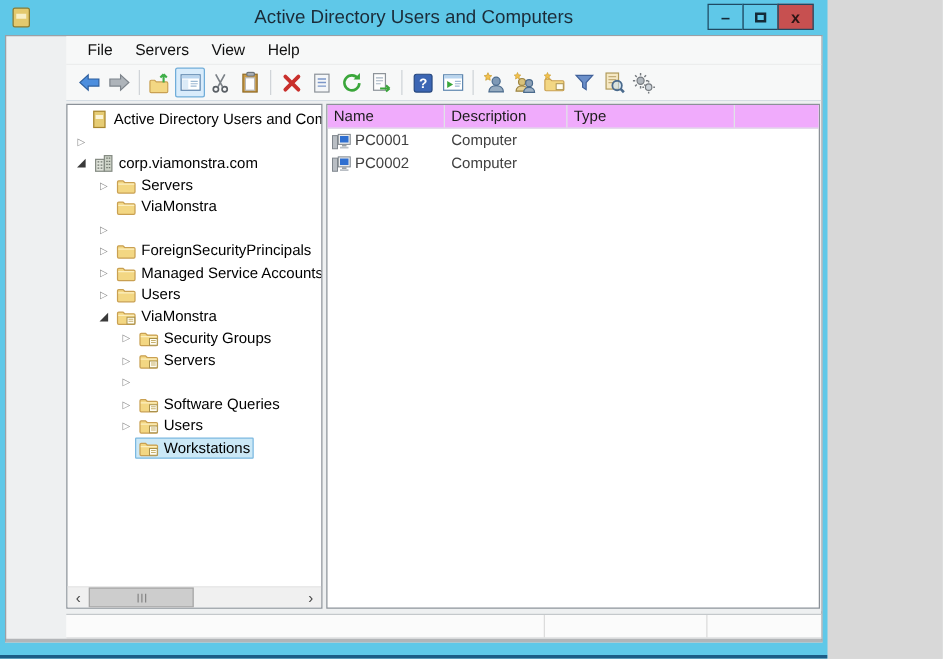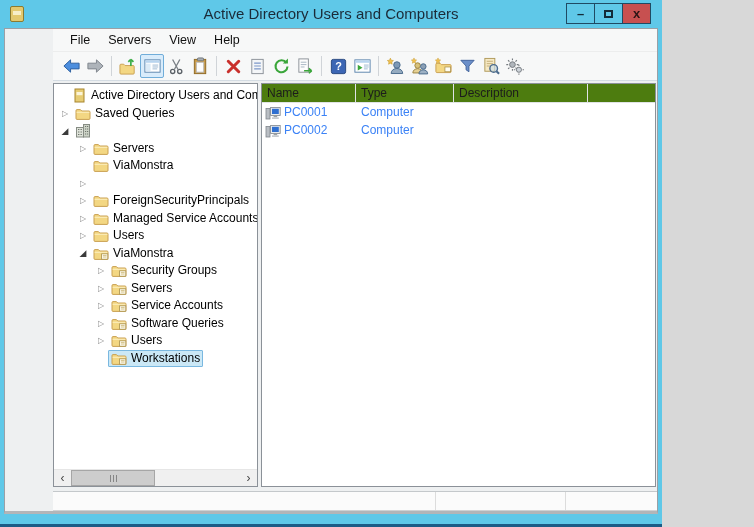--- a/index.html
+++ b/index.html
@@ -54,26 +54,26 @@
   .scroll-btn{width:17px;flex:0 0 17px;display:flex;align-items:center;justify-content:center;
     color:#474747;font-size:12px;line-height:1;}
   .scroll-track{flex:1;position:relative;}
   .scroll-thumb{position:absolute;left:0;top:0;bottom:0;width:84px;background:#cdcdcd;
     border:1px solid #a6a6a6;display:flex;align-items:center;justify-content:center;gap:2px;}
   .grip{width:1px;height:7px;background:#868686;}
 
   .right-pane{position:absolute;left:208px;right:1px;top:2px;bottom:2px;background:#fff;
     border:1px solid #8b9198;display:flex;flex-direction:column;overflow:hidden;}
   .list-header{display:grid;grid-template-columns:94px 98px 134px 1fr;height:19px;flex:0 0 19px;
-    border-bottom:1px solid #e0e3e6;background:#4d7c0f;}
+    border-bottom:1px solid #e0e3e6;background:#f0abfc;}
   .hcell{display:flex;align-items:center;padding-left:5px;font-size:12px;color:#1c1c1c;
     border-right:1px solid #e0e3e6;}
   .hcell.filler{border-right:none;}
   .list-row{display:grid;grid-template-columns:94px 98px 134px 1fr;height:18px;font-size:12px;
-    align-items:center;color:#3b82f6;}
+    align-items:center;color:#404040;}
   .cell{padding-left:5px;overflow:hidden;white-space:nowrap;}
   .cell-name{display:flex;align-items:center;padding-left:3px;}
   .cell-name .node-icon{margin-right:3px;}
 
   .statusbar{height:20px;flex:0 0 20px;margin-top:2px;background:#fbfbfb;
     border-top:1px solid #c4c8cb;border-bottom:1px solid #cfd2d4;display:flex;}
   .sb-main{flex:1;}
   .sb-cell{border-left:1px solid #dcdcdc;}
   .sb-cell.c1{width:130px;}
   .sb-cell.c2{width:92px;}
@@ -238,40 +238,32 @@
                   <svg viewBox="0 0 16 15" xmlns="http://www.w3.org/2000/svg">
                     <rect x="4" y="1" width="9" height="13" fill="#e6cc74" stroke="#a8862e"></rect>
                     <rect x="5.5" y="4" width="6" height="3.2" fill="#fbf4d8"></rect>
                   </svg>
                 </span>
                 <span class="node-label">Active Directory Users and Computers</span>
               </span>
             </div>
             <div class="tree-row" style="padding-left: 4px;">
               <span class="expander collapsed">▷</span>
-              <span class="sel">
-                <span class="node-icon">
-                  <svg viewBox="0 0 16 15" xmlns="http://www.w3.org/2000/svg">
-                    <path d="M1 4.6c0-.6.4-1 1-1h3.4L6.8 5H14c.6 0 1 .4 1 1v6.4c0 .6-.4 1-1 1H2c-.6 0-1-.4-1-1z" fill="#f3d783" stroke="#c9a052" stroke-width="1"></path>
-                    <path d="M1.6 6.3h12.8" stroke="#fcefc0" stroke-width="1"></path>
-                  </svg>
-                </span>
-                <span class="node-label">Saved Queries</span>
-              </span>
             </div>
             <div class="tree-row" style="padding-left: 4px;">
               <span class="expander expanded">◢</span>
               <span class="sel">
                 <span class="node-icon">
                   <svg viewBox="0 0 16 15" xmlns="http://www.w3.org/2000/svg">
                     <rect x="1.5" y="4.5" width="7" height="9.5" fill="#dfe3da" stroke="#868c84"></rect>
                     <rect x="8.5" y="1.5" width="6" height="12.5" fill="#cdd3c7" stroke="#868c84"></rect>
                     <path d="M3 6.5h1.4M5.5 6.5h1.4M3 9h1.4M5.5 9h1.4M3 11.5h1.4M5.5 11.5h1.4M10 3.5h1.2M12 3.5h1.2M10 6h1.2M12 6h1.2M10 8.5h1.2M12 8.5h1.2M10 11h1.2M12 11h1.2" stroke="#6f766d" stroke-width="1"></path>
                   </svg>
                 </span>
+                <span class="node-label">corp.viamonstra.com</span>
               </span>
             </div>
             <div class="tree-row" style="padding-left: 22px;">
               <span class="expander collapsed">▷</span>
               <span class="sel">
                 <span class="node-icon">
                   <svg viewBox="0 0 16 15" xmlns="http://www.w3.org/2000/svg">
                     <path d="M1 4.6c0-.6.4-1 1-1h3.4L6.8 5H14c.6 0 1 .4 1 1v6.4c0 .6-.4 1-1 1H2c-.6 0-1-.4-1-1z" fill="#f3d783" stroke="#c9a052" stroke-width="1"></path>
                     <path d="M1.6 6.3h12.8" stroke="#fcefc0" stroke-width="1"></path>
                   </svg>
@@ -367,31 +359,20 @@
                     <path d="M1.6 6.3h12.8" stroke="#fcefc0" stroke-width="1"></path>
                     <rect x="8.6" y="7.8" width="6.2" height="5.4" fill="#fffdf2" stroke="#a9914c" stroke-width=".8"></rect>
                     <path d="M9.8 9.4h3.8M9.8 11h3.8" stroke="#c7b06d" stroke-width=".8"></path>
                   </svg>
                 </span>
                 <span class="node-label">Servers</span>
               </span>
             </div>
             <div class="tree-row" style="padding-left: 40px;">
               <span class="expander collapsed">▷</span>
-              <span class="sel">
-                <span class="node-icon">
-                  <svg viewBox="0 0 16 15" xmlns="http://www.w3.org/2000/svg">
-                    <path d="M1 4.6c0-.6.4-1 1-1h3.4L6.8 5H14c.6 0 1 .4 1 1v6.4c0 .6-.4 1-1 1H2c-.6 0-1-.4-1-1z" fill="#f3d783" stroke="#c9a052" stroke-width="1"></path>
-                    <path d="M1.6 6.3h12.8" stroke="#fcefc0" stroke-width="1"></path>
-                    <rect x="8.6" y="7.8" width="6.2" height="5.4" fill="#fffdf2" stroke="#a9914c" stroke-width=".8"></rect>
-                    <path d="M9.8 9.4h3.8M9.8 11h3.8" stroke="#c7b06d" stroke-width=".8"></path>
-                  </svg>
-                </span>
-                <span class="node-label">Service Accounts</span>
-              </span>
             </div>
             <div class="tree-row" style="padding-left: 40px;">
               <span class="expander collapsed">▷</span>
               <span class="sel">
                 <span class="node-icon">
                   <svg viewBox="0 0 16 15" xmlns="http://www.w3.org/2000/svg">
                     <path d="M1 4.6c0-.6.4-1 1-1h3.4L6.8 5H14c.6 0 1 .4 1 1v6.4c0 .6-.4 1-1 1H2c-.6 0-1-.4-1-1z" fill="#f3d783" stroke="#c9a052" stroke-width="1"></path>
                     <path d="M1.6 6.3h12.8" stroke="#fcefc0" stroke-width="1"></path>
                     <rect x="8.6" y="7.8" width="6.2" height="5.4" fill="#fffdf2" stroke="#a9914c" stroke-width=".8"></rect>
                     <path d="M9.8 9.4h3.8M9.8 11h3.8" stroke="#c7b06d" stroke-width=".8"></path>
@@ -438,22 +419,22 @@
               <span class="grip"></span>
             </div>
           </div>
           <div class="scroll-btn">›</div>
         </div>
       </div>
 
       <div class="right-pane">
         <div class="list-header">
             <div class="hcell">Name</div>
+            <div class="hcell">Description</div>
             <div class="hcell">Type</div>
-            <div class="hcell">Description</div>
             <div class="hcell filler"></div>
           </div>
         <div>
             <div class="list-row">
               <div class="cell cell-name">
                 <span class="node-icon">
                   <svg viewBox="0 0 16 15" xmlns="http://www.w3.org/2000/svg">
                     <rect x="1" y="3.5" width="4" height="10.5" fill="#b9bec4" stroke="#7f868d" stroke-width=".8"></rect>
                     <rect x="5.6" y="2.5" width="9.6" height="8" fill="#e8eaec" stroke="#7f868d" stroke-width=".8"></rect>
                     <rect x="7" y="3.8" width="6.8" height="5.2" fill="#2f6fd0"></rect>

